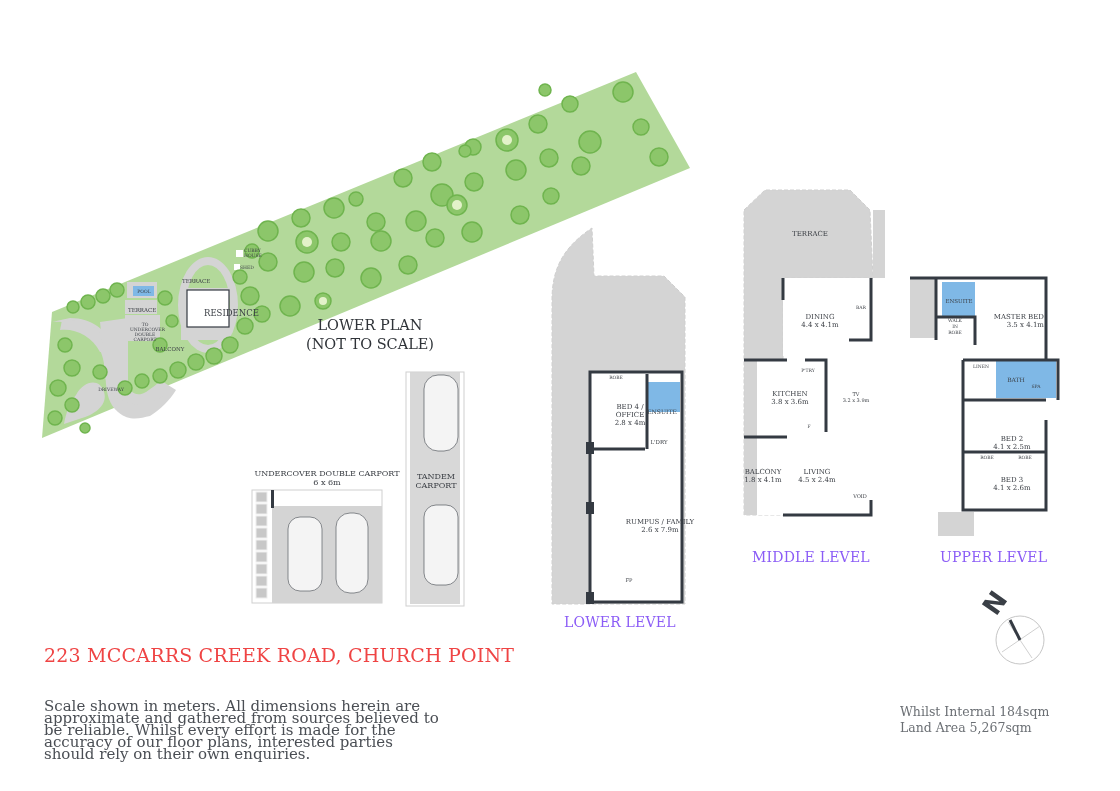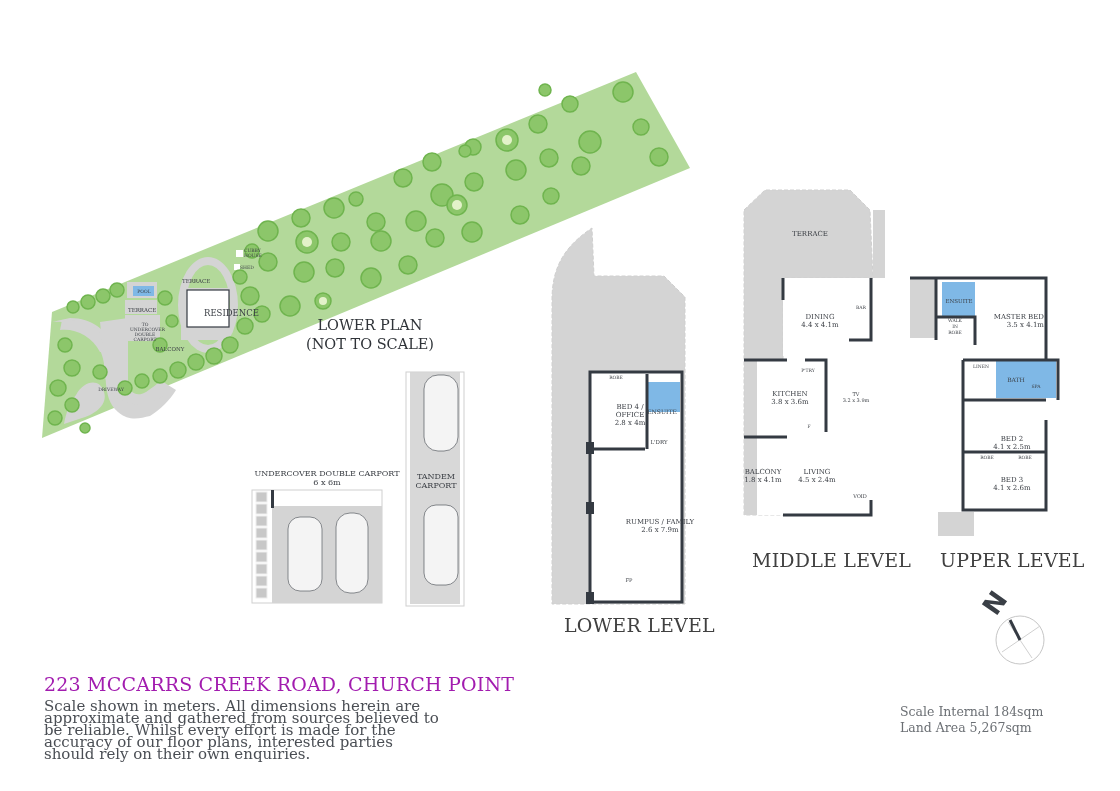--- a/index.html
+++ b/index.html
@@ -2,22 +2,22 @@
 <html><head>
 <meta charset="utf-8">
 <style>
   html,body{margin:0;padding:0;background:#ffffff;}
   body{width:1120px;height:791px;position:relative;overflow:hidden;font-family:"DejaVu Serif",serif;color:#2f3338;}
   .abs{position:absolute;}
   .lbl{position:absolute;text-align:center;font-family:"DejaVu Serif",serif;color:#3a3e44;line-height:1.15;white-space:nowrap;}
   .lbl.sm{font-size:7px;}
   .lbl.md{font-size:8px;padding-left:24px;}
   .lbl.tiny{font-size:4.5px;}
-  .level-title{position:absolute;font-family:"DejaVu Serif",serif;font-size:19px;color:#404040;letter-spacing:0.2px;}
-  #addr{position:absolute;left:44px;top:673px;font-family:"DejaVu Serif",serif;font-size:19px;color:#a21caf;letter-spacing:0.2px;text-align:center;}
+  .level-title{position:absolute;font-family:"DejaVu Serif",serif;font-size:14px;color:#8b5cf6;letter-spacing:0.2px;}
+  #addr{position:absolute;left:44px;top:644px;font-family:"DejaVu Serif",serif;font-size:19px;color:#ef4444;letter-spacing:0.2px;text-align:center;}
   #disc{position:absolute;left:44px;top:700px;width:400px;font-family:"DejaVu Serif",serif;font-size:15px;line-height:12px;color:#4a4e54;}
   #stats{position:absolute;left:900px;top:704px;font-family:"DejaVu Serif",serif;font-size:12.5px;line-height:16px;color:#6b6f74;}
   #siteplan-title{position:absolute;left:300px;top:316px;width:140px;text-align:center;font-size:14.5px;line-height:19px;color:#2f3338;}
   svg{position:absolute;left:0;top:0;}
 </style>
 </head>
 <body>
 
 <svg width="1120" height="791" viewBox="0 0 1120 791">
   <defs>
@@ -302,15 +302,15 @@
   <div>BED 3</div>
   <div>4.1 x 2.6m</div>
 </div>
 <div class="level-title" style="left:940px;top:549px;">UPPER LEVEL</div>
 
 <div class="abs" style="left:984px;top:588px;font-family:'DejaVu Sans',sans-serif;font-size:26px;font-weight:bold;color:#3a3f46;transform:rotate(-55deg);">N</div>
 
 <div id="addr">223 MCCARRS CREEK ROAD, CHURCH POINT</div>
 <div id="disc">Scale shown in meters. All dimensions herein are approximate and gathered from sources believed to be  reliable. Whilst every effort is made for the accuracy of our floor plans, interested parties should rely on their own enquiries.</div>
 <div id="stats">
-  <div>Scale Internal 184sqm</div>
+  <div>Whilst Internal 184sqm</div>
   <div>Land Area 5,267sqm</div>
 </div>
 
 </body></html>

